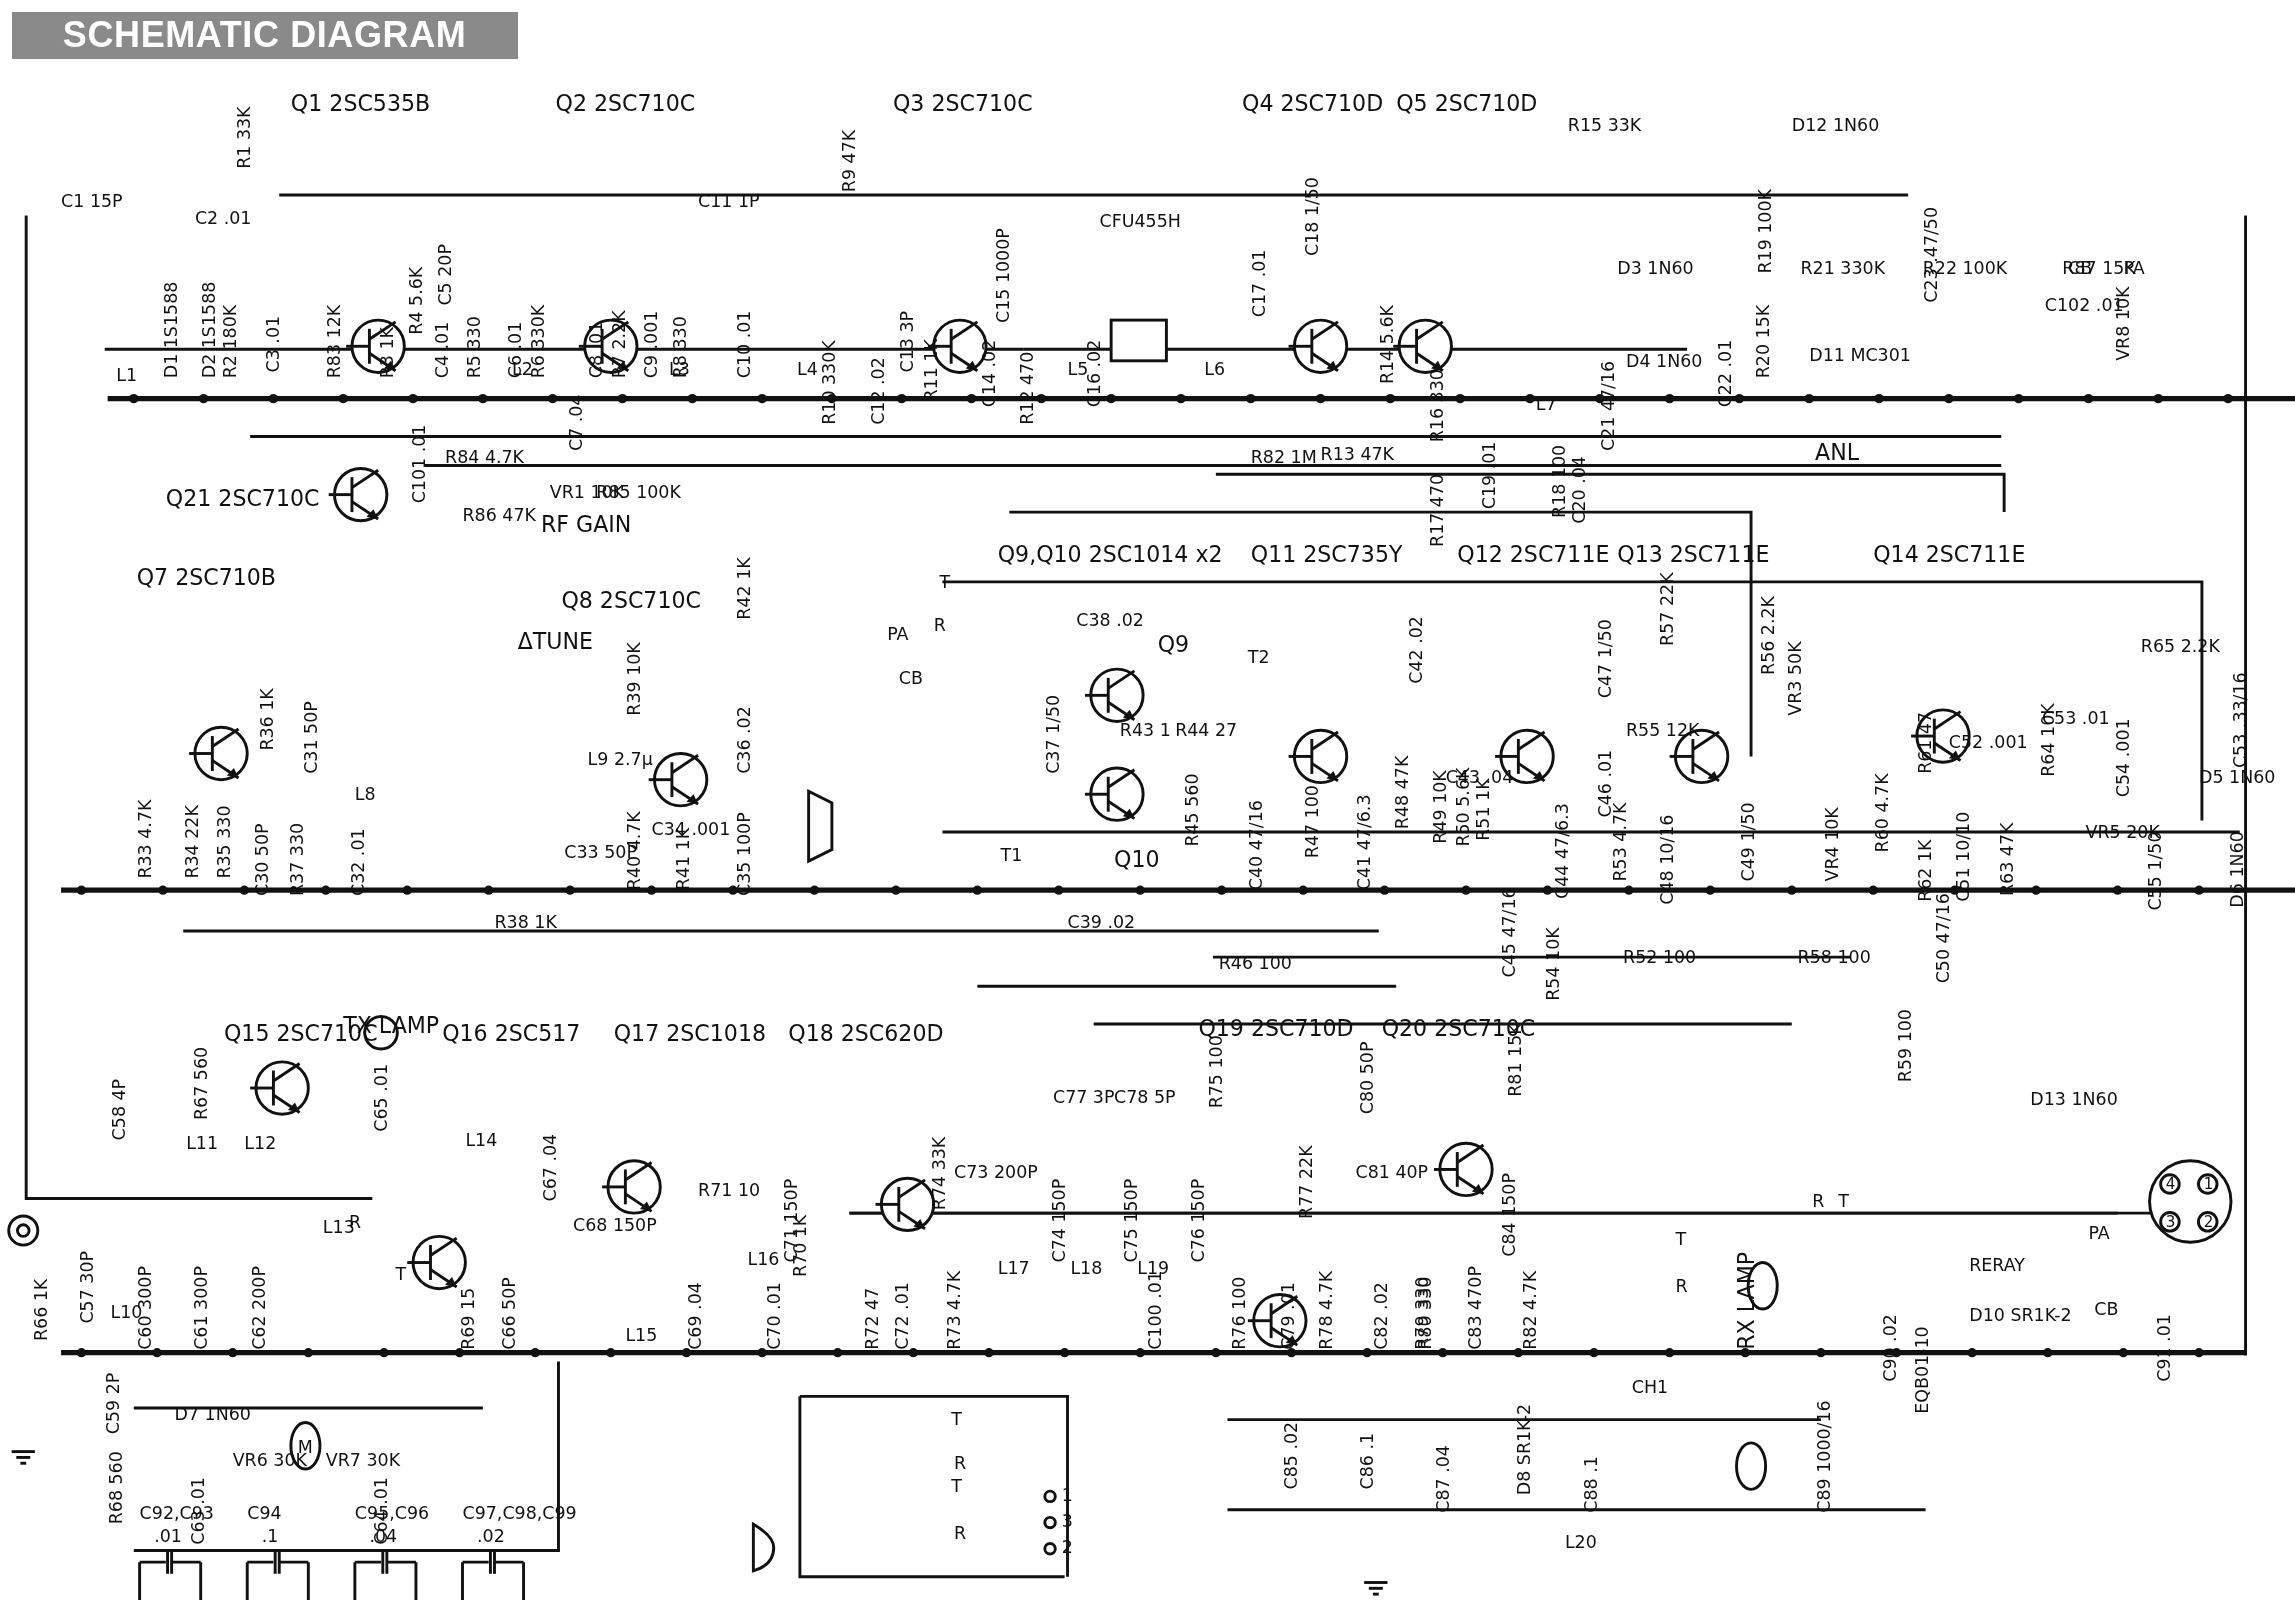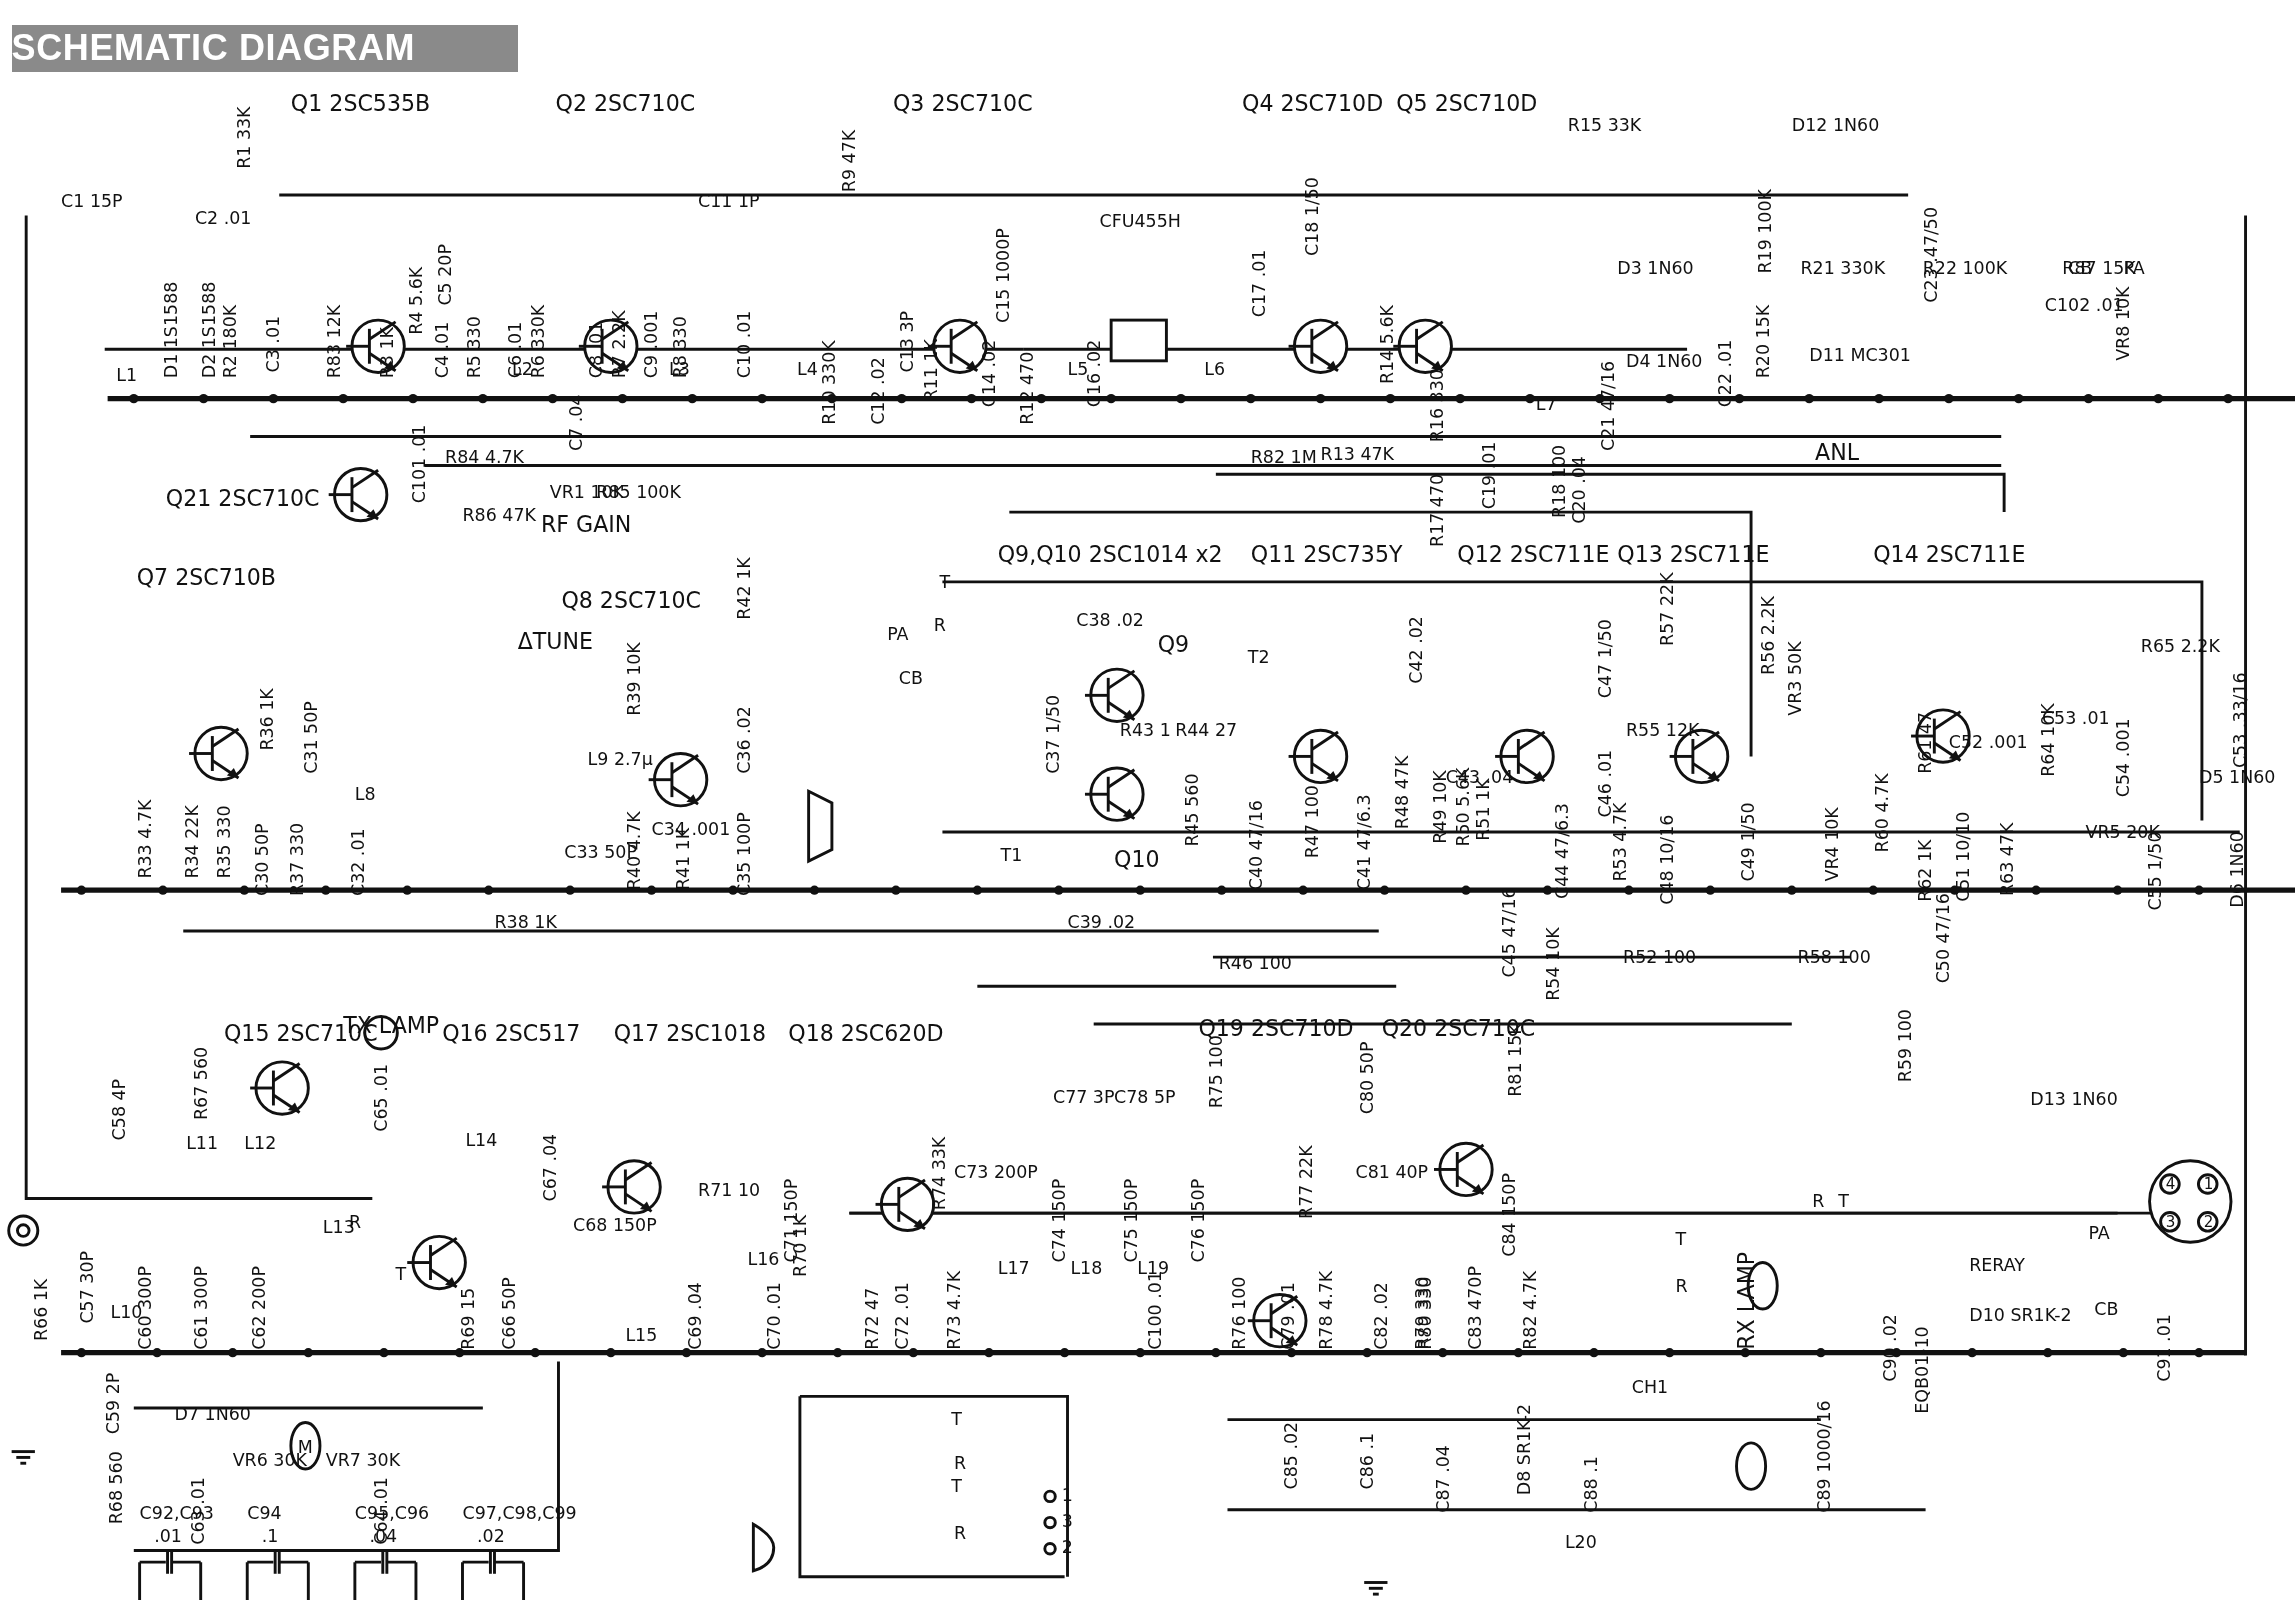--- a/index.html
+++ b/index.html
@@ -1,17 +1,17 @@
 <!DOCTYPE html>
 <html style="font-size:9.3px"><head>
 <meta charset="utf-8">
 <style>
   html,body{margin:0;padding:0;background:#ffffff;}
   body{width:2295px;height:1603px;overflow:hidden;position:relative;font-family:"DejaVu Sans Condensed","DejaVu Sans",sans-serif;}
-  #title-bar{position:absolute;left:11.6px;top:11.6px;width:506px;height:47px;background:#8a8a8a;display:flex;align-items:center;justify-content:flex-start;margin-top:13px;}
+  #title-bar{position:absolute;left:11.6px;top:11.6px;width:506px;height:47px;background:#8a8a8a;display:flex;align-items:center;justify-content:center;}
   #title-bar span{color:#ffffff;font-family:"Liberation Sans",sans-serif;font-weight:bold;font-size:36px;letter-spacing:0.6px;}
   svg#schem{position:absolute;left:0;top:0;}
   .w{stroke:#111;stroke-width:5;fill:none;}
   .bus{stroke:#111;stroke-width:9;fill:none;}
   .dot{fill:#111;}
   .sym{stroke:#111;stroke-width:5;fill:#fff;}
   .lbl{font-family:"DejaVu Sans",sans-serif;font-size:30px;fill:#111;}
   .hdr{font-family:"DejaVu Sans",sans-serif;font-size:38px;fill:#111;}
   .small{font-family:"DejaVu Sans",sans-serif;font-size:26px;fill:#111;}
 </style>

